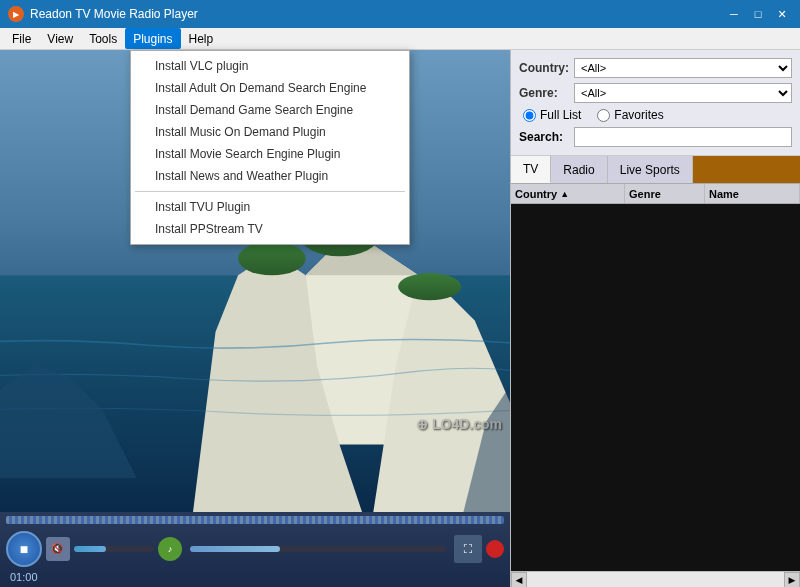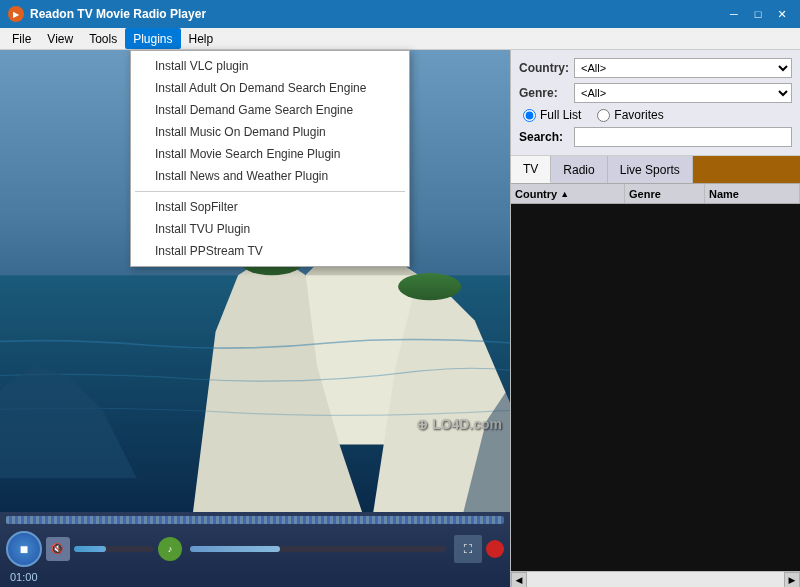--- a/index.html
+++ b/index.html
@@ -29,21 +29,20 @@
       height: 16px;
       background: #e06020;
       border-radius: 50%;
       margin-right: 6px;
       display: flex; align-items: center; justify-content: center;
       font-size: 8px;
       color: white;
     }
     .title-bar-title {
       flex: 1;
-      font-weight: bold;
     }
     .title-bar-controls {
       display: flex;
       gap: 4px;
     }
     .title-bar-btn {
       width: 20px; height: 18px;
       background: transparent;
       border: none;
       color: white;
@@ -432,21 +431,20 @@
   <div class="menu-item">Help</div>
 
   <div class="dropdown-menu">
     <div class="dropdown-item">Install VLC plugin</div>
     <div class="dropdown-item">Install Adult On Demand Search Engine</div>
     <div class="dropdown-item">Install Demand Game Search Engine</div>
     <div class="dropdown-item">Install Music On Demand Plugin</div>
     <div class="dropdown-item">Install Movie Search Engine Plugin</div>
     <div class="dropdown-item">Install News and Weather Plugin</div>
     <hr class="dropdown-separator">
-    <div class="dropdown-item">Install SopFilter</div>
     <div class="dropdown-item">Install TVU Plugin</div>
     <div class="dropdown-item">Install PPStream TV</div>
   </div>
 </div>
 
 <div class="main-layout">
 
   <div class="video-panel">
     <div class="video-area">
       <div class="video-background">

